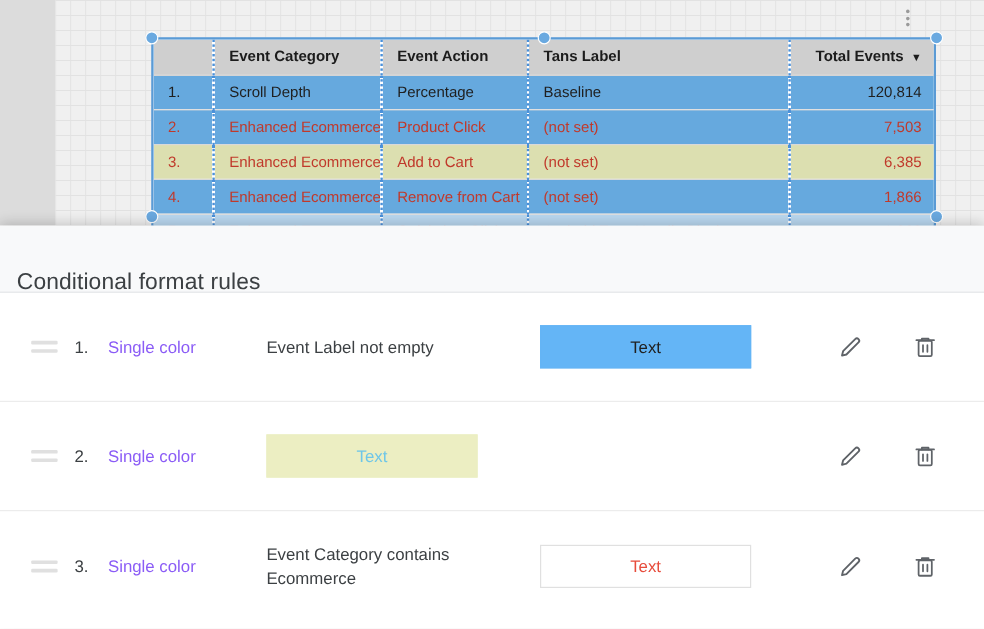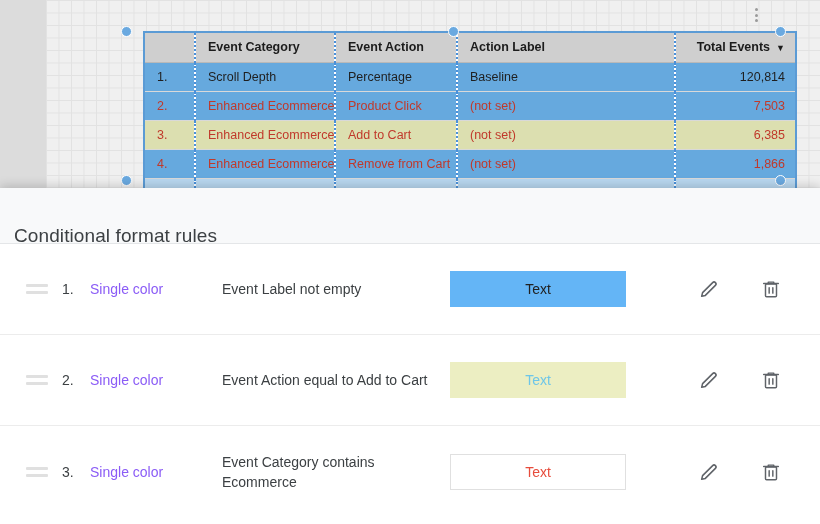--- a/index.html
+++ b/index.html
@@ -70,21 +70,20 @@
   
   .table-widget {
     position: absolute;
     left: 126px; top: 31px;
     width: 654px;
     height: 159px;
     border: 2px solid #5b9bd5;
     background: #ffffff;
     z-index: 4;
     overflow: hidden;
-    margin-left: 17px;
   }
   .gtable {
     width: 100%;
     border-collapse: collapse;
     table-layout: fixed;
     font-size: 12.5px;
   }
   .gtable th, .gtable td {
     padding: 0 12px;
     height: 29px;
@@ -268,21 +267,21 @@
     <i></i>
   </div>
 
   <div class="table-widget">
     <table class="gtable">
       <thead>
         <tr>
           <th class="col-idx"></th>
           <th class="col-cat sep-l">Event Category</th>
           <th class="col-act sep-l">Event Action</th>
-          <th class="col-lab sep-l">Action Label</th>
+          <th class="col-lab sep-l">Tans Label</th>
           <th class="col-tot sep-l">
             <span>Total Events</span><span class="sort-caret">▼</span>
           </th>
         </tr>
       </thead>
       <tbody id="table-body">
           <tr class="row-blue row-sep">
             <td class="col-idx t-dark">1.</td>
             <td class="col-cat sep-l t-dark">Scroll Depth</td>
             <td class="col-act sep-l t-dark">Percentage</td>
@@ -361,21 +360,20 @@
             </div>
           </div>
         </div>
         <div class="rule-row">
           <div class="drag-handle">
             <i></i>
             <i></i>
           </div>
           <div class="rule-num">2.</div>
           <div class="rule-type">Single color</div>
-          <div class="rule-cond">Event Action equal to Add to Cart</div>
           <div class="swatch-cell">
             <div class="swatch" style="background:#eceec2;color:#6ec6e8;border-color:#eceec2;">
               <span>Text</span>
             </div>
           </div>
           <div class="actions">
             <div class="icon-btn">
               <svg width="22" height="22" viewBox="0 0 24 24" fill="none" stroke="#5f6368" stroke-width="1.7" stroke-linecap="round" stroke-linejoin="round">
                 <path d="M4 20l4-1 11-11a2.1 2.1 0 0 0-3-3L5 16l-1 4z"></path>
               </svg>

